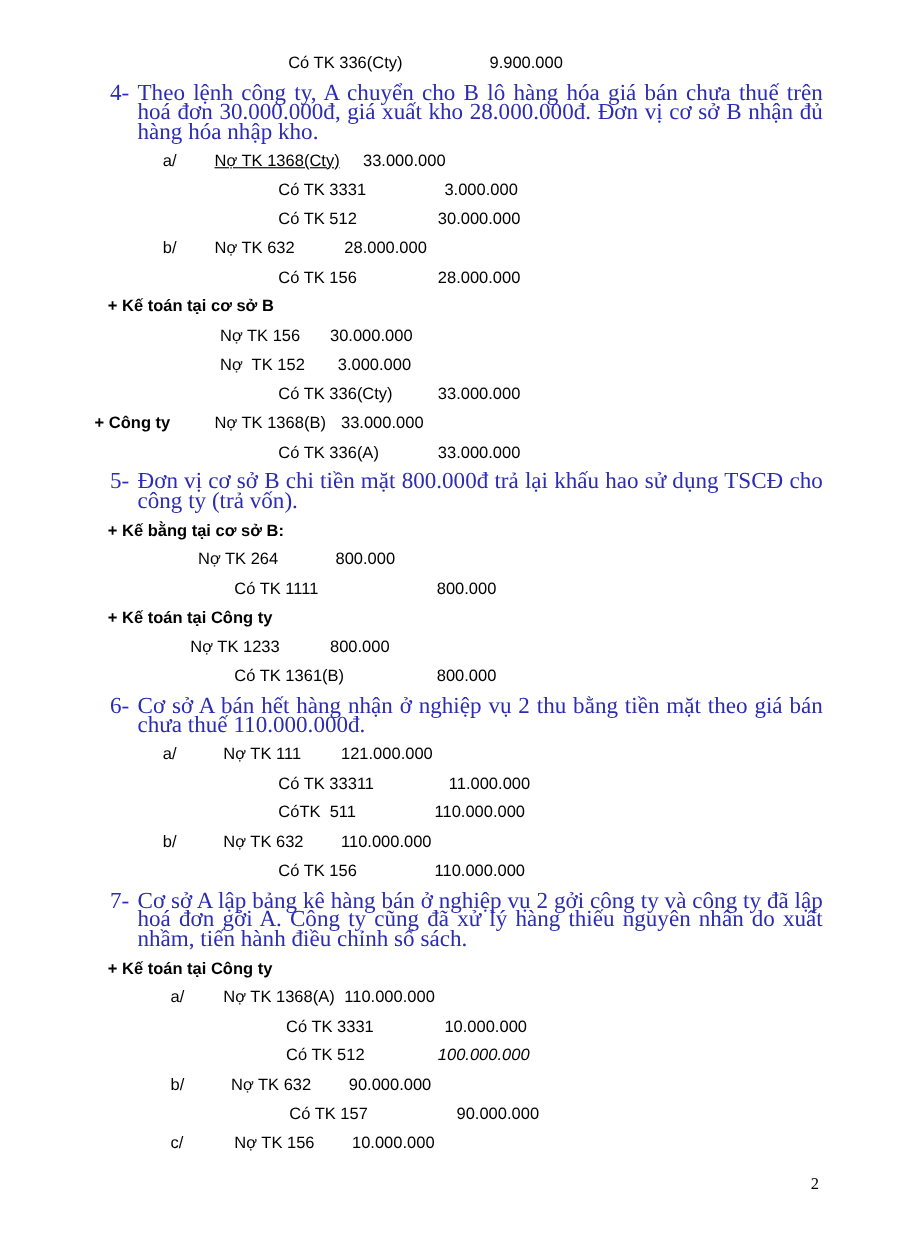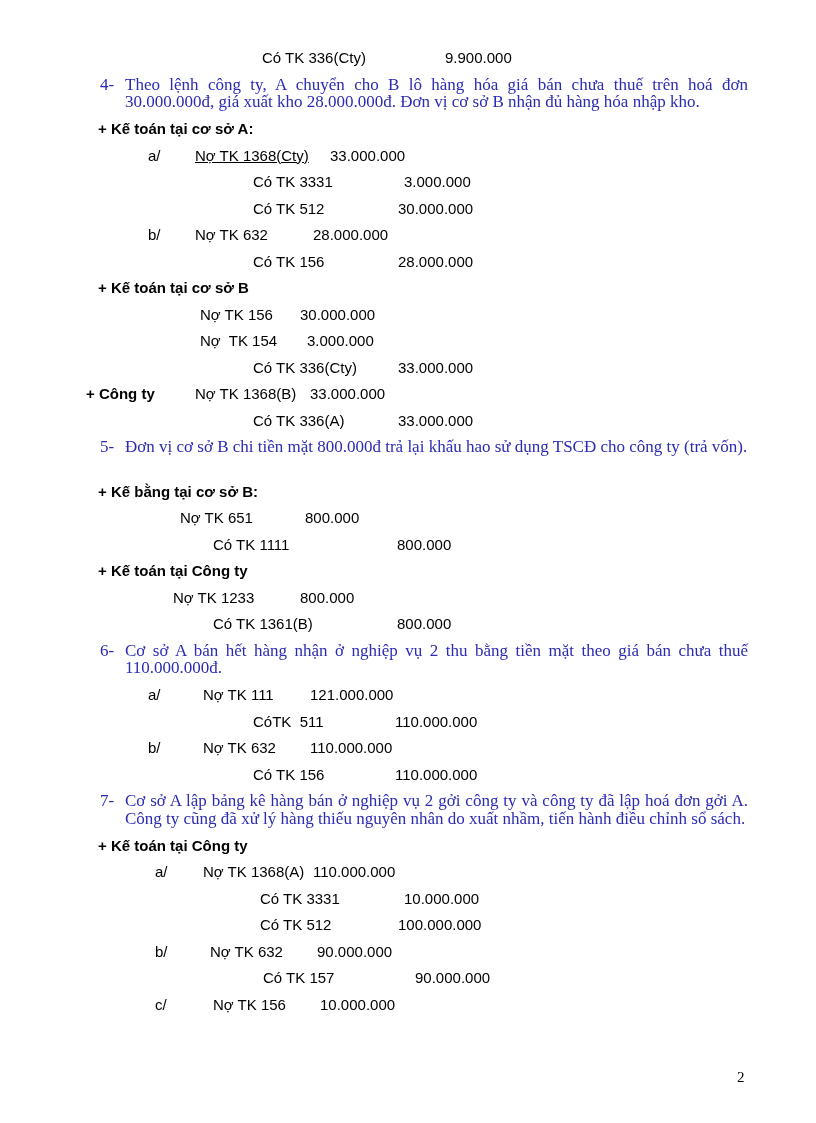--- a/index.html
+++ b/index.html
@@ -37,21 +37,21 @@
     line-height: 17px;
     margin-bottom: 9.5px;
   }
   
   .item {
     margin-left: 100px;
     margin-right: 68px;
     min-height: 35px;
     color: var(--item-blue, #2b2bb3);
     font-family: "Liberation Serif", serif;
-    font-size: 17px;
+    font-size: 21px;
     line-height: 17.5px;
     text-align: justify;
     padding-left: 25px;
     text-indent: -25px;
     margin-bottom: 9.5px;
   }
   .item .item-num {
     display: inline-block;
     width: 25px;
     text-indent: 0;
@@ -68,21 +68,20 @@
 </head>
 <body>
 
 <div class="page">
   <div id="lines-container">
       <div class="row">
         <span class="cell" style="left: 262px;">Có TK 336(Cty)</span>
         <span class="cell" style="left: 445px;">9.900.000</span>
       </div>
       <div class="item"><span class="item-num">4-</span><span>Theo lệnh công ty, A chuyển cho B lô hàng hóa giá bán chưa thuế trên hoá đơn 30.000.000đ, giá xuất kho 28.000.000đ. Đơn vị cơ sở B nhận đủ hàng hóa nhập kho.</span></div>
-      <div class="heading">+ Kế toán tại cơ sở A:</div>
       <div class="row">
         <span class="cell" style="left: 148px;">a/</span>
         <span class="cell" style="left: 195px; text-decoration: underline;">Nợ TK 1368(Cty)</span>
         <span class="cell" style="left: 330px;">33.000.000</span>
       </div>
       <div class="row">
         <span class="cell" style="left: 253px;">Có TK 3331</span>
         <span class="cell" style="left: 404px;">3.000.000</span>
       </div>
       <div class="row">
@@ -97,60 +96,64 @@
       <div class="row">
         <span class="cell" style="left: 253px;">Có TK 156</span>
         <span class="cell" style="left: 398px;">28.000.000</span>
       </div>
       <div class="heading">+ Kế toán tại cơ sở B</div>
       <div class="row">
         <span class="cell" style="left: 200px;">Nợ TK 156</span>
         <span class="cell" style="left: 300px;">30.000.000</span>
       </div>
       <div class="row">
-        <span class="cell" style="left: 200px;">Nợ  TK 154</span>
+        <span class="cell" style="left: 200px;">Nợ  TK 152</span>
         <span class="cell" style="left: 307px;">3.000.000</span>
       </div>
       <div class="row">
         <span class="cell" style="left: 253px;">Có TK 336(Cty)</span>
         <span class="cell" style="left: 398px;">33.000.000</span>
       </div>
       <div class="row">
         <span class="cell bold" style="left: 86px;">+ Công ty</span>
         <span class="cell" style="left: 195px;">Nợ TK 1368(B)</span>
         <span class="cell" style="left: 310px;">33.000.000</span>
       </div>
       <div class="row">
         <span class="cell" style="left: 253px;">Có TK 336(A)</span>
         <span class="cell" style="left: 398px;">33.000.000</span>
       </div>
       <div class="item"><span class="item-num">5-</span><span>Đơn vị cơ sở B chi tiền mặt 800.000đ trả lại khấu hao sử dụng TSCĐ cho công ty (trả vốn).</span></div>
       <div class="heading">+ Kế bằng tại cơ sở B:</div>
       <div class="row">
-        <span class="cell" style="left: 180px;">Nợ TK 651</span>
+        <span class="cell" style="left: 180px;">Nợ TK 264</span>
         <span class="cell" style="left: 305px;">800.000</span>
       </div>
       <div class="row">
         <span class="cell" style="left: 213px;">Có TK 1111</span>
         <span class="cell" style="left: 397px;">800.000</span>
       </div>
       <div class="heading">+ Kế toán tại Công ty</div>
       <div class="row">
         <span class="cell" style="left: 173px;">Nợ TK 1233</span>
         <span class="cell" style="left: 300px;">800.000</span>
       </div>
       <div class="row">
         <span class="cell" style="left: 213px;">Có TK 1361(B)</span>
         <span class="cell" style="left: 397px;">800.000</span>
       </div>
       <div class="item"><span class="item-num">6-</span><span>Cơ sở A bán hết hàng nhận ở nghiệp vụ 2 thu bằng tiền mặt theo giá bán chưa thuế 110.000.000đ.</span></div>
       <div class="row">
         <span class="cell" style="left: 148px;">a/</span>
         <span class="cell" style="left: 203px;">Nợ TK 111</span>
         <span class="cell" style="left: 310px;">121.000.000</span>
+      </div>
+      <div class="row">
+        <span class="cell" style="left: 253px;">Có TK 33311</span>
+        <span class="cell" style="left: 408px;">11.000.000</span>
       </div>
       <div class="row">
         <span class="cell" style="left: 253px;">CóTK  511</span>
         <span class="cell" style="left: 395px;">110.000.000</span>
       </div>
       <div class="row">
         <span class="cell" style="left: 148px;">b/</span>
         <span class="cell" style="left: 203px;">Nợ TK 632</span>
         <span class="cell" style="left: 310px;">110.000.000</span>
       </div>
@@ -164,21 +167,21 @@
         <span class="cell" style="left: 155px;">a/</span>
         <span class="cell" style="left: 203px;">Nợ TK 1368(A)</span>
         <span class="cell" style="left: 313px;">110.000.000</span>
       </div>
       <div class="row">
         <span class="cell" style="left: 260px;">Có TK 3331</span>
         <span class="cell" style="left: 404px;">10.000.000</span>
       </div>
       <div class="row">
         <span class="cell" style="left: 260px;">Có TK 512</span>
-        <span class="cell" style="left: 398px;">100.000.000</span>
+        <span class="cell" style="left: 398px; font-style: italic;">100.000.000</span>
       </div>
       <div class="row">
         <span class="cell" style="left: 155px;">b/</span>
         <span class="cell" style="left: 210px;">Nợ TK 632</span>
         <span class="cell" style="left: 317px;">90.000.000</span>
       </div>
       <div class="row">
         <span class="cell" style="left: 263px;">Có TK 157</span>
         <span class="cell" style="left: 415px;">90.000.000</span>
       </div>

